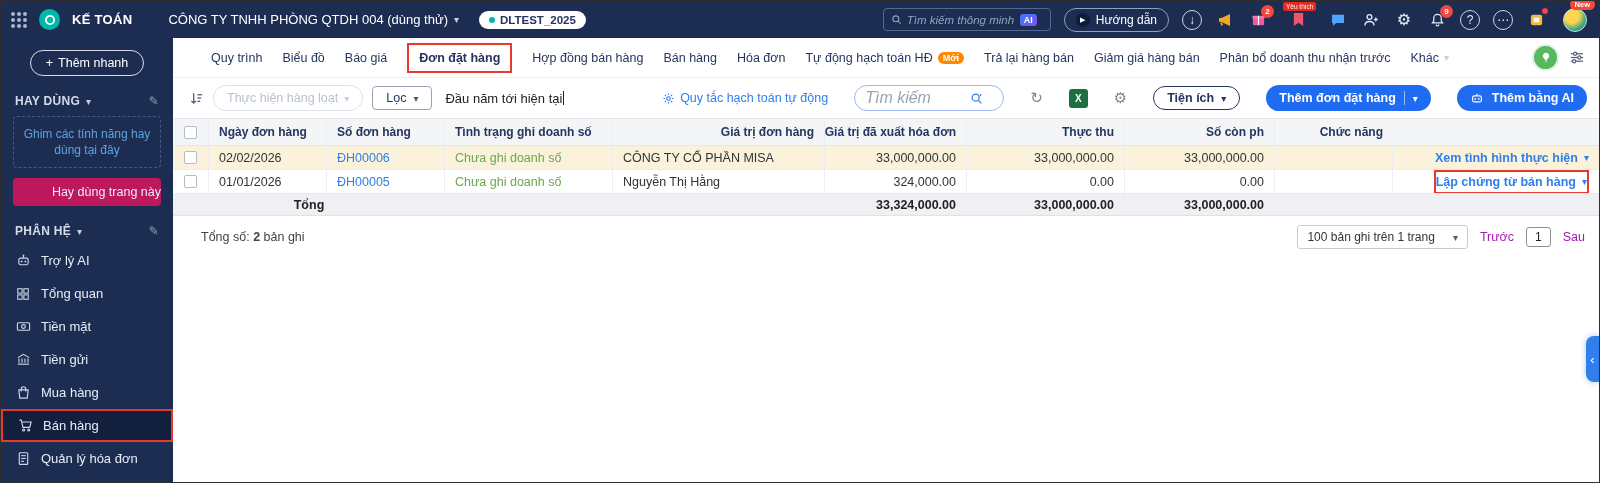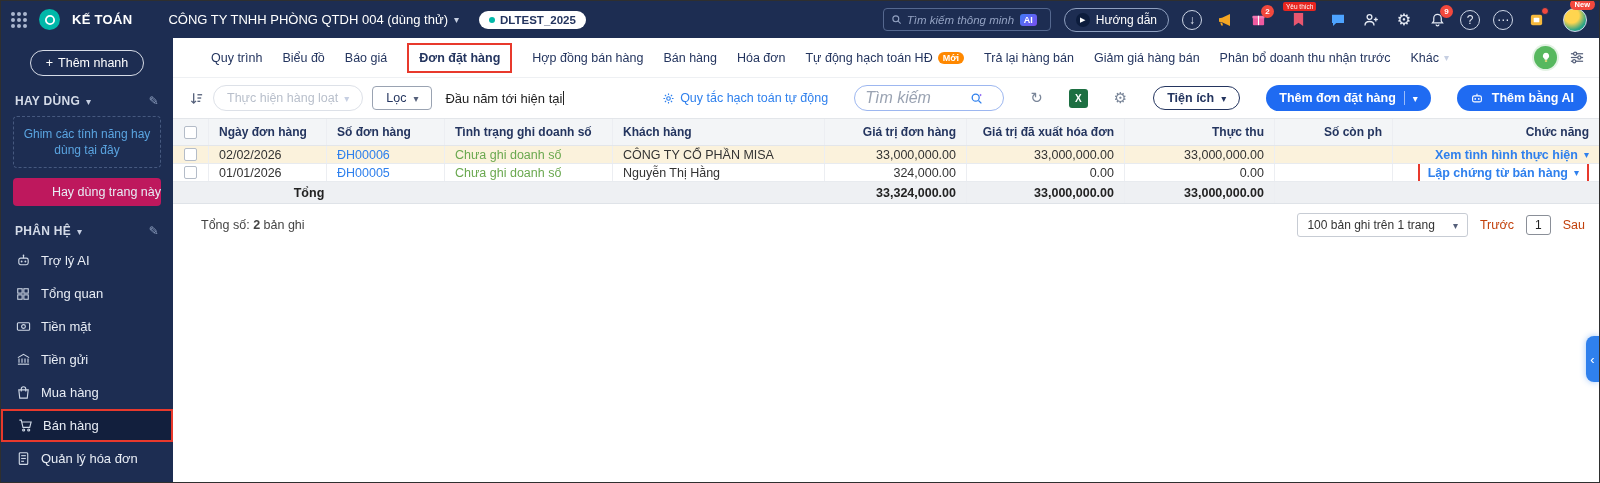--- a/index.html
+++ b/index.html
@@ -80,35 +80,35 @@
   .btn-split-div { width: 1px; height: 14px; background: rgba(255,255,255,.55); }
 
   
   .table { --cols: 36px 118px 118px 168px 212px 142px 158px 150px 118px 1fr; }
   .trow { display: grid; grid-template-columns: var(--cols); align-items: center; }
   .thead { background: #f3f5f7; border-top: 1px solid #e3e6ea; border-bottom: 1px solid #e3e6ea; height: 28px; font-size: 12px; font-weight: bold; color: #24355f; }
   .cell { padding: 0 10px; overflow: hidden; text-overflow: ellipsis; white-space: nowrap; border-right: 1px solid #eceef2; height: 100%; display: flex; align-items: center; }
   .cell:last-child { border-right: 0; }
   .r { justify-content: flex-end; text-align: right; }
   .ctr { justify-content: center; }
-  .drow { height: 18px; font-size: 12.5px; color: #333; border-bottom: 1px solid #e8ebef; background: #fff; }
+  .drow { height: 24px; font-size: 12.5px; color: #333; border-bottom: 1px solid #e8ebef; background: #fff; }
   .drow.hl { background: var(--row-highlight, #fbf2dc); }
   .chk { width: 13px; height: 13px; border: 1px solid #b4bcc8; border-radius: 2px; background: #fff; cursor: pointer; }
   .link { color: var(--link-blue, #2f80ed); cursor: pointer; text-decoration: none; }
   .status { color: var(--status-green, #6aa84f); }
   .action-link { color: var(--link-blue, #2f80ed); font-weight: bold; font-size: 12.5px; display: inline-flex; align-items: center; gap: 6px; cursor: pointer; }
-  .anno-wrap { border: 2px solid var(--annotation-red, #e8392c); padding: 3px 8px; display: inline-flex; }
+  .anno-wrap { border: 2px solid var(--annotation-red, #e8392c); padding: 3px 0; display: inline-flex; }
   .totrow { background: #eef0f3; border-bottom: 1px solid #dfe3e8; height: 22px; font-size: 12.5px; font-weight: bold; color: #222; }
   .t-label { grid-column: 1 / 4; text-align: center; }
 
   
   .list-footer { display: flex; align-items: center; justify-content: space-between; padding: 9px 14px 0 28px; font-size: 12.5px; color: #444; }
   .pager { display: flex; align-items: center; gap: 12px; }
   .page-size { border: 1px solid #c7ccd4; border-radius: 3px; padding: 4px 9px; font-size: 12px; color: #333; display: inline-flex; align-items: center; gap: 18px; cursor: pointer; background: #fff; }
-  .pg-dis { color: #c2410c; }
+  .pg-dis { color: #a21caf; }
   .pg-num { border: 1px solid #8a8f98; border-radius: 3px; padding: 2px 8px; font-size: 12px; color: #222; background: #fff; }
 
   .right-handle { position: absolute; right: 0; top: 298px; width: 13px; height: 46px; background: #2f80ed; border-radius: 8px 0 0 8px; color: #fff; display: flex; align-items: center; justify-content: center; font-size: 13px; cursor: pointer; box-shadow: 0 0 6px rgba(47,128,237,.45); }
 
   svg { display: block; }
 </style>
 </head>
 <body>
 
 <div class="app">
@@ -448,21 +448,20 @@
       </div>
 
       <div class="table">
         <div class="trow thead">
           <span class="cell ctr">
               <span class="chk"></span>
             </span>
           <span class="cell">Ngày đơn hàng</span>
           <span class="cell">Số đơn hàng</span>
           <span class="cell">Tình trạng ghi doanh số</span>
-          <span class="cell">Khách hàng</span>
           <span class="cell r">Giá trị đơn hàng</span>
           <span class="cell r">Giá trị đã xuất hóa đơn</span>
           <span class="cell r">Thực thu</span>
           <span class="cell r">Số còn ph</span>
           <span class="cell r">Chức năng</span>
         </div>
 
         <div class="trow drow hl">
           <span class="cell ctr">
               <span class="chk"></span>

